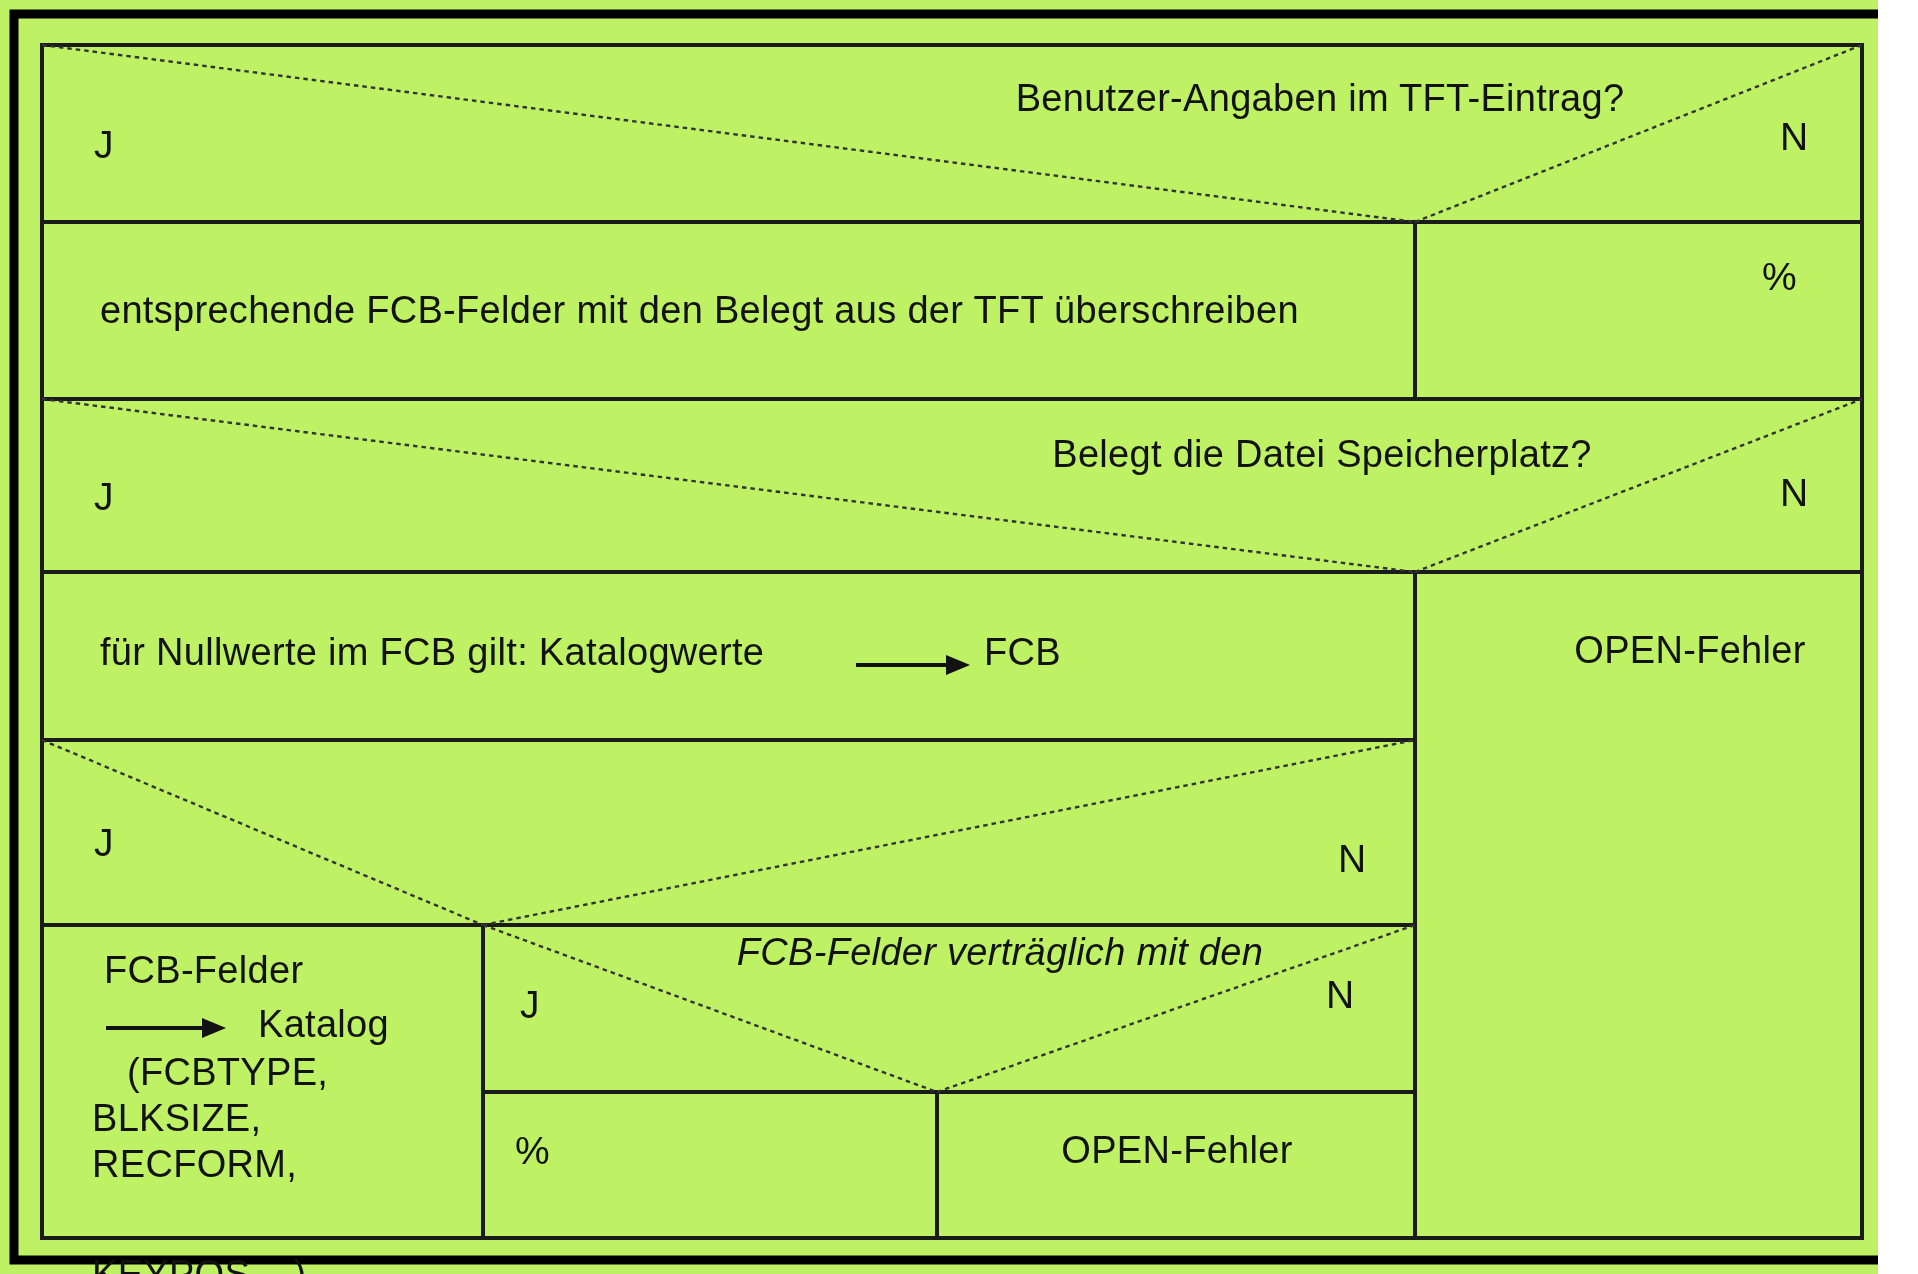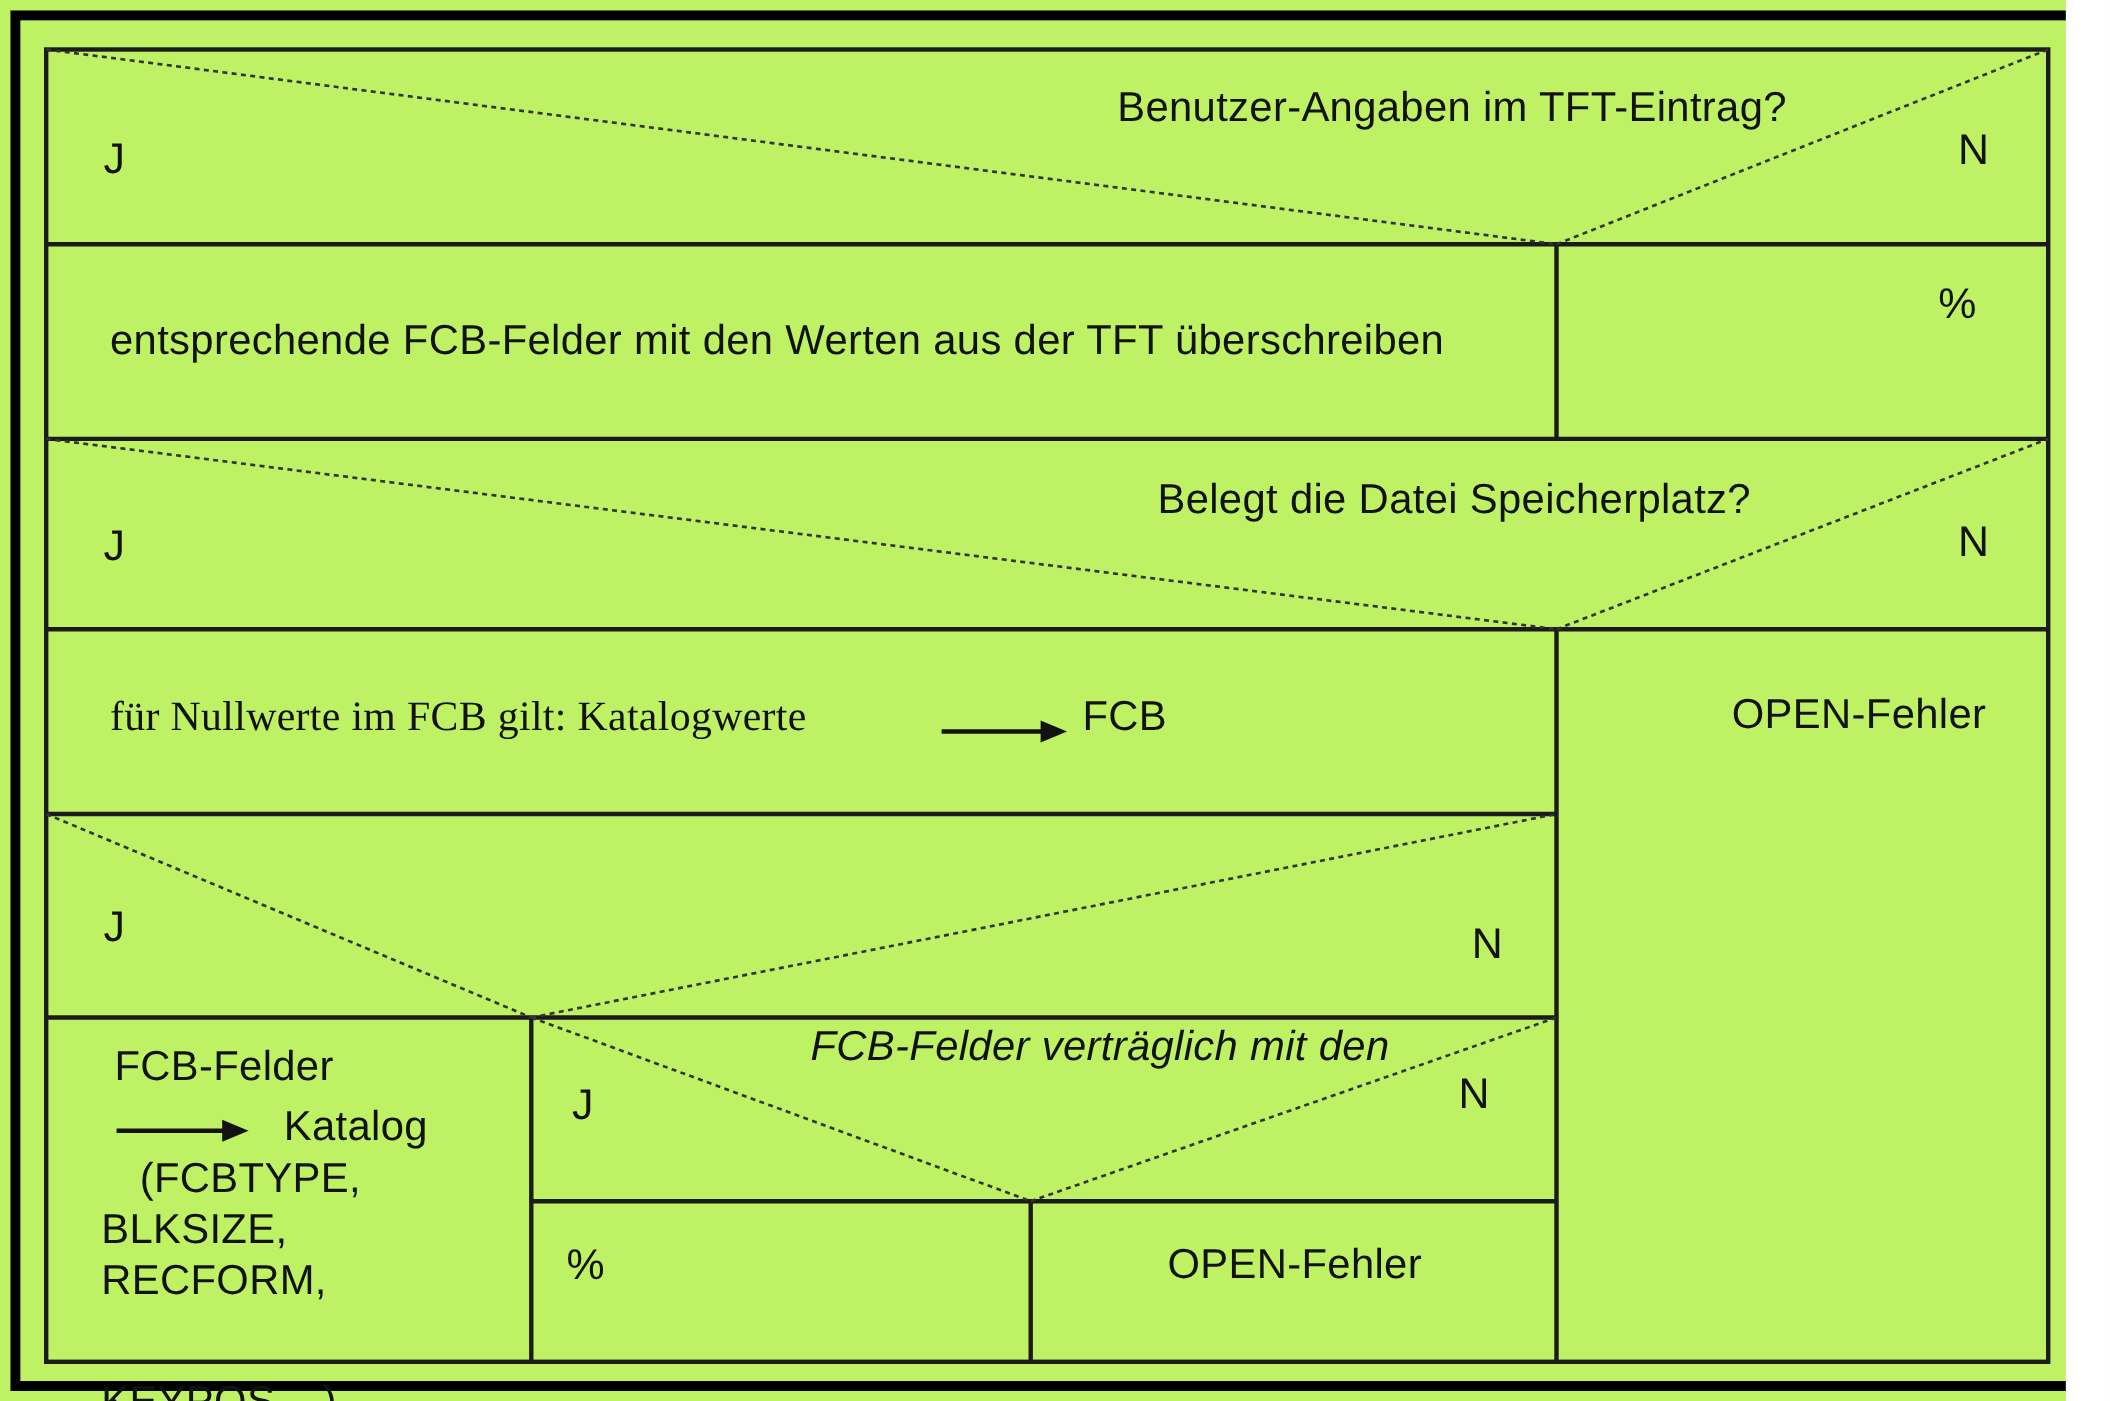--- a/index.html
+++ b/index.html
@@ -62,28 +62,28 @@
     <g>
       <line x1="106" y1="1028" x2="204" y2="1028" stroke="#121212" stroke-width="4"></line>
       <polygon points="202,1018 202,1038 226,1028" fill="#121212"></polygon>
     </g>
   </svg>
 
   <div class="lbl ctr" style="left:990px; top:76px; width:660px;">Benutzer-Angaben im TFT-Eintrag?</div>
   <div class="lbl branch" style="left:94px; top:122px;">J</div>
   <div class="lbl branch" style="left:1780px; top:114px;">N</div>
 
-  <div class="lbl" style="left:100px; top:288px;">entsprechende FCB-Felder mit den Werten aus der TFT überschreiben</div>
+  <div class="lbl" style="left:100px; top:288px;">entsprechende FCB-Felder mit den Belegt aus der TFT überschreiben</div>
   <div class="lbl branch" style="left:1762px; top:254px;">%</div>
 
   <div class="lbl ctr" style="left:1012px; top:432px; width:620px;">Belegt die Datei Speicherplatz?</div>
   <div class="lbl branch" style="left:94px; top:474px;">J</div>
   <div class="lbl branch" style="left:1780px; top:470px;">N</div>
 
-  <div class="lbl" style="left:100px; top:630px;font-family:Liberation Serif, serif;">für Nullwerte im FCB gilt: Katalogwerte</div>
+  <div class="lbl" style="left:100px; top:630px;">für Nullwerte im FCB gilt: Katalogwerte</div>
   <div class="lbl" style="left:984px; top:630px;">FCB</div>
 
   <div class="lbl ctr" style="left:1480px; top:628px; width:420px;">OPEN-Fehler</div>
 
   <div class="lbl branch" style="left:94px; top:820px;">J</div>
   <div class="lbl branch" style="left:1338px; top:836px;">N</div>
 
   <div class="lbl" style="left:104px; top:948px;">FCB-Felder</div>
   <div class="lbl" style="left:258px; top:1002px;">Katalog</div>
   <div class="lbl" style="left:92px; top:1050px;margin-left:35px;">(FCBTYPE,</div>

